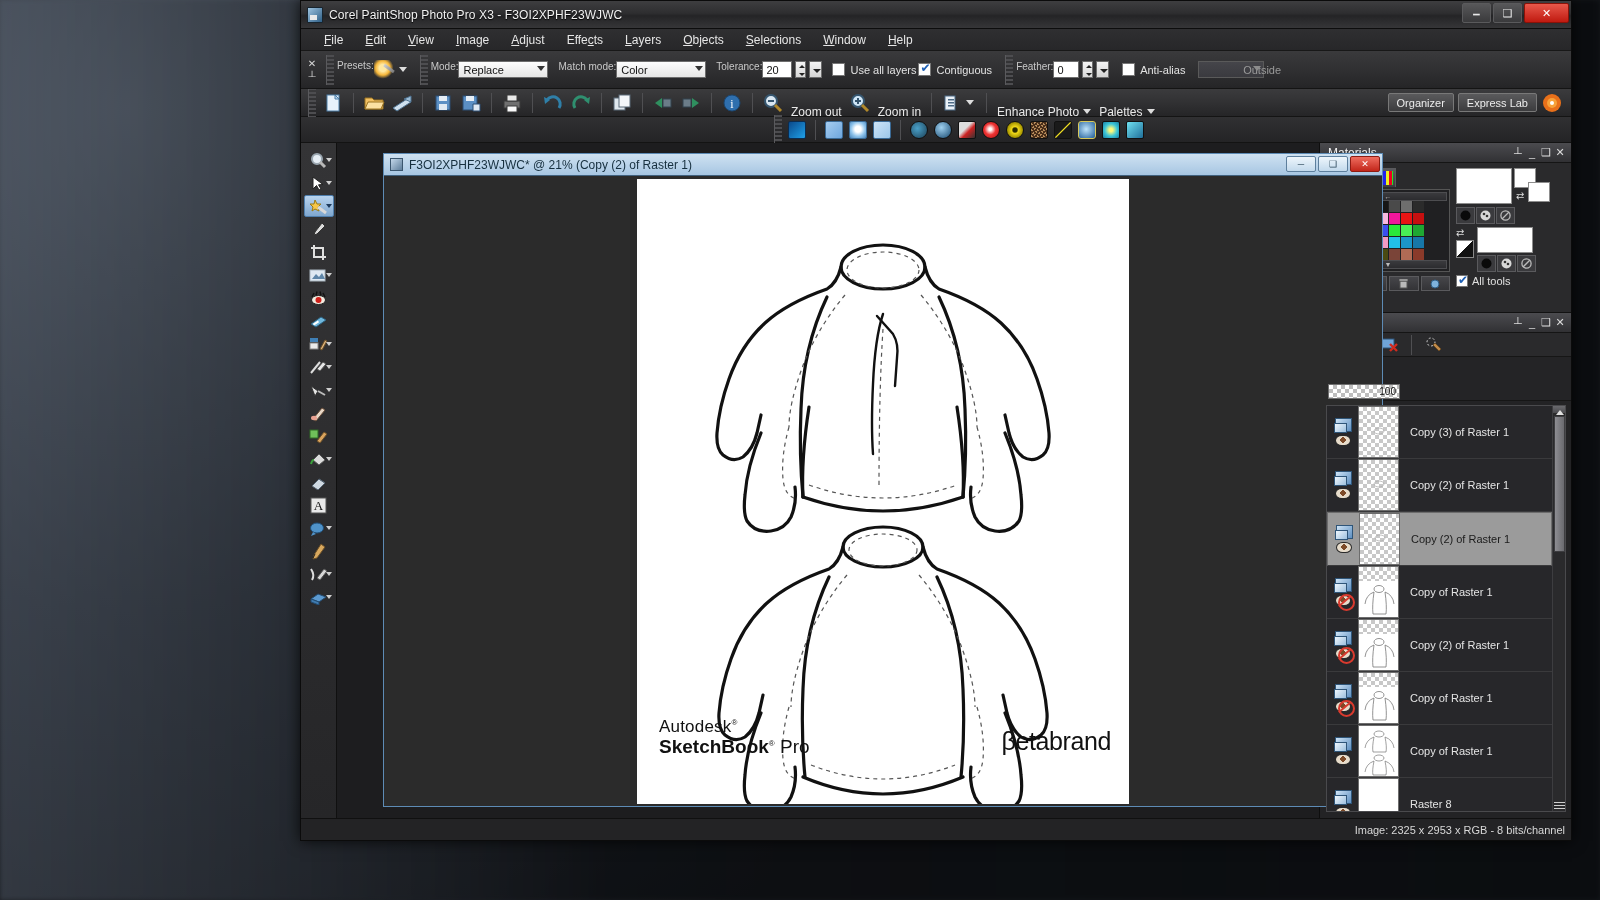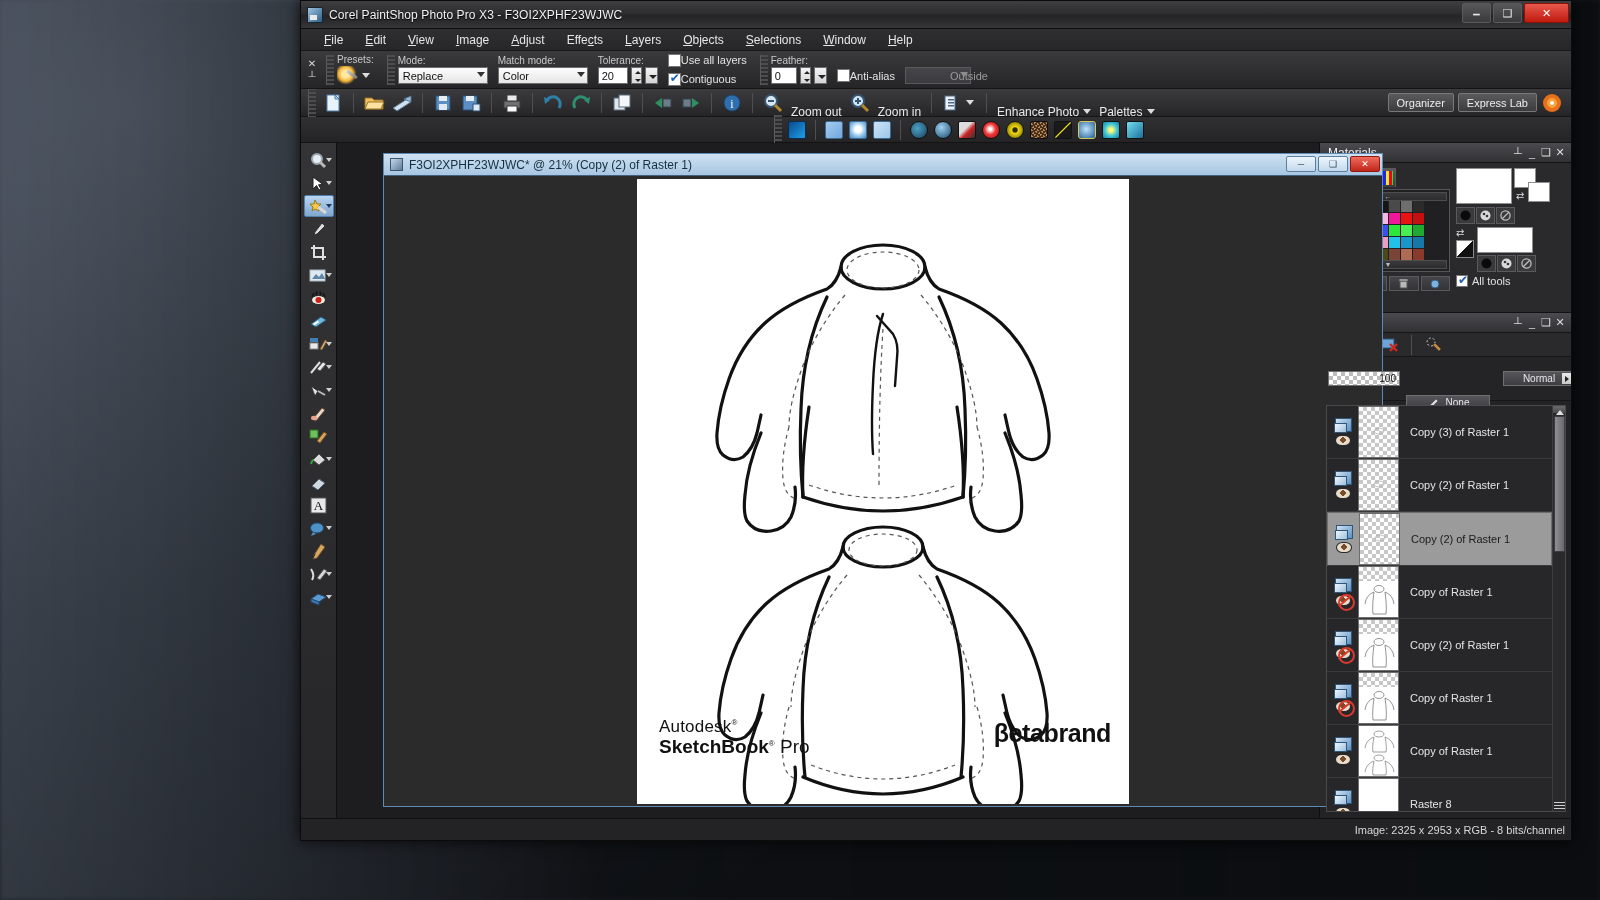--- a/index.html
+++ b/index.html
@@ -79,21 +79,21 @@
     background: linear-gradient(to bottom,#3a3a3c 0%,#303032 50%,#252527 100%);
     border-bottom: 1px solid #141414;
     display: flex; align-items: center; padding: 0 4px;
     position: relative;
   }
   .grip { width:8px;height:30px; background:
       repeating-linear-gradient(to bottom, #4d4d50 0 2px, transparent 2px 4px);
       margin: 0 3px; border-left:1px solid #5a5a5d;}
   .closepin { width: 14px; display:flex; flex-direction:column; align-items:center;
               justify-content:center; gap:2px; color:#d8d8d8; font-size:10px; margin-right:4px;}
-  .ob-group { display:flex; flex-direction:column; justify-content:center; margin-right:10px; }
+  .ob-group { display:flex; justify-content:center; margin-right:10px; }
   .ob-label { color:#c9c9c9; font-size:10px; margin-bottom:1px; }
   .ob-row { display:flex; align-items:center; gap:3px; }
   .sel {
     height:17px; background:linear-gradient(to bottom,#fdfdfd,#e6e6e6);
     border:1px solid #6d6d6d; color:#111; font-size:11px;
     display:flex; align-items:center; padding:0 4px; min-width:60px;
     position:relative;
   }
   .sel .arw { position:absolute; right:2px; top:4px; border-left:4px solid transparent;
               border-right:4px solid transparent; border-top:5px solid #333; }
@@ -107,21 +107,21 @@
   .spin { width:11px; height:17px; display:flex; flex-direction:column;
           border:1px solid #6d6d6d; background:linear-gradient(to bottom,#f4f4f4,#d8d8d8); }
   .spin i { flex:1; display:block; position:relative; }
   .spin i::after{ content:""; position:absolute; left:3px; top:3px;
     border-left:3px solid transparent; border-right:3px solid transparent; border-bottom:3px solid #222;}
   .spin i:last-child::after{ border-bottom:none; border-top:3px solid #222; }
   .dbtn { width:13px;height:17px;border:1px solid #6d6d6d;
           background:linear-gradient(to bottom,#f4f4f4,#d4d4d4); position:relative;}
   .dbtn::after{content:"";position:absolute;left:3px;top:7px;
     border-left:4px solid transparent;border-right:4px solid transparent;border-top:4px solid #222;}
-  .ckrow { display:flex; align-items:center; height:17px; }
+  .ckrow { display:flex; align-items:center; gap:5px; height:17px; }
   .ckbox { width:13px;height:13px;background:#fff;border:1px solid #777; position:relative;}
   .ckbox.on::after{ content:"✔"; position:absolute; left:1px; top:-3px; color:#1d5fb5; font-size:12px;}
   .cklab { color:#e2e2e2; font-size:11px; }
   .presets-ic{ width:22px;height:20px;
      background: radial-gradient(circle at 40% 40%, #ffe8a0 0 20%, #f5b63a 40%, transparent 60%);
      position:relative;}
   .presets-ic::after{content:"";position:absolute;left:9px;top:7px;width:12px;height:3px;
      background:linear-gradient(to right,#cfcfcf,#7a7a7a); transform:rotate(35deg);}
   
   .toolbar {
@@ -183,21 +183,21 @@
   .doc-btn.close{ background:linear-gradient(to bottom,#ef6d5f,#c2261a); border-color:#8e1b12; color:#fff;}
   .canvas-wrap{ flex:1; background:#2b2b2b; display:flex; align-items:center; justify-content:center;
     overflow:hidden; position:relative;}
   .canvas-page{ width:492px; height:625px; background:#fff; position:relative; }
   .brand-ad{ position:absolute; left:22px; bottom:46px; color:#111; }
   .brand-ad .l1{ font-size:17px; font-weight:400; letter-spacing:.2px;}
   .brand-ad .l1 sup{ font-size:8px; }
   .brand-ad .l2{ font-size:19px; font-weight:700; margin-top:-1px;}
   .brand-ad .l2 sup{ font-size:8px; font-weight:400;}
   .brand-ad .l2 span.pro{ font-weight:400; }
-  .beta{ position:absolute; right:18px; bottom:56px; font-size:25px; font-weight:700; color:#111;
+  .beta{ position:absolute; right:18px; bottom:48px; font-size:25px; font-weight:400; color:#111;
      letter-spacing:-.4px;margin-left:8px; }
   
   .dock { width:252px; background:#232325; border-left:1px solid #0e0e0e;
           display:flex; flex-direction:column; }
   .panel-hd {
     height:20px; flex:0 0 20px;
     background:linear-gradient(to bottom,#4b4b4f,#313134);
     display:flex; align-items:center; padding:0 4px 0 8px;
     border-bottom:1px solid #151515;
   }
@@ -210,21 +210,21 @@
      background:linear-gradient(to bottom,#3c3c3f,#2d2d30); padding:2px;}
   .mtab.on{ background:linear-gradient(to bottom,#5a5a5e,#3c3c40); }
   .swgrid{ display:grid; grid-template-columns:repeat(8,11px); grid-auto-rows:11px; gap:1px; }
   .sw{ width:11px;height:11px; }
   .matprev{ position:relative; }
   .mbox{ border:1px solid #8d8d8d; background:#fff; }
   .alltools{ display:flex; align-items:center; gap:4px; color:#e0e0e0; font-size:11px; }
   .layers-tb{ height:24px; display:flex; align-items:center; gap:6px; padding:0 8px;
      background:#2a2a2c; border-bottom:1px solid #161616;}
   .layers-props{ height:44px; padding:3px 8px; background:#242426; display:flex;
-     flex-direction:row; gap:13px; border-bottom:1px solid #161616;}
+     flex-direction:column; gap:13px; border-bottom:1px solid #161616;}
   .opacity-box{ width:72px;height:15px; border:1px solid #6f6f6f; position:relative;
      background:
        repeating-conic-gradient(#bdbdbd 0 25%, #ffffff 0 50%) 0 0/8px 8px;
      font-size:10px; color:#111; display:flex; align-items:center; justify-content:flex-end;
      padding-right:3px;}
   .blend-box{ width:72px;height:15px; background:linear-gradient(to bottom,#55555a,#3d3d42);
      border:1px solid #6f6f6f; color:#e8e8e8; font-size:10px;
      display:flex; align-items:center; justify-content:center; position:relative;}
   .blend-box .ar{ position:absolute; right:1px; top:1px; width:11px; height:11px;
      background:linear-gradient(to bottom,#e9e9e9,#c9c9c9); }

